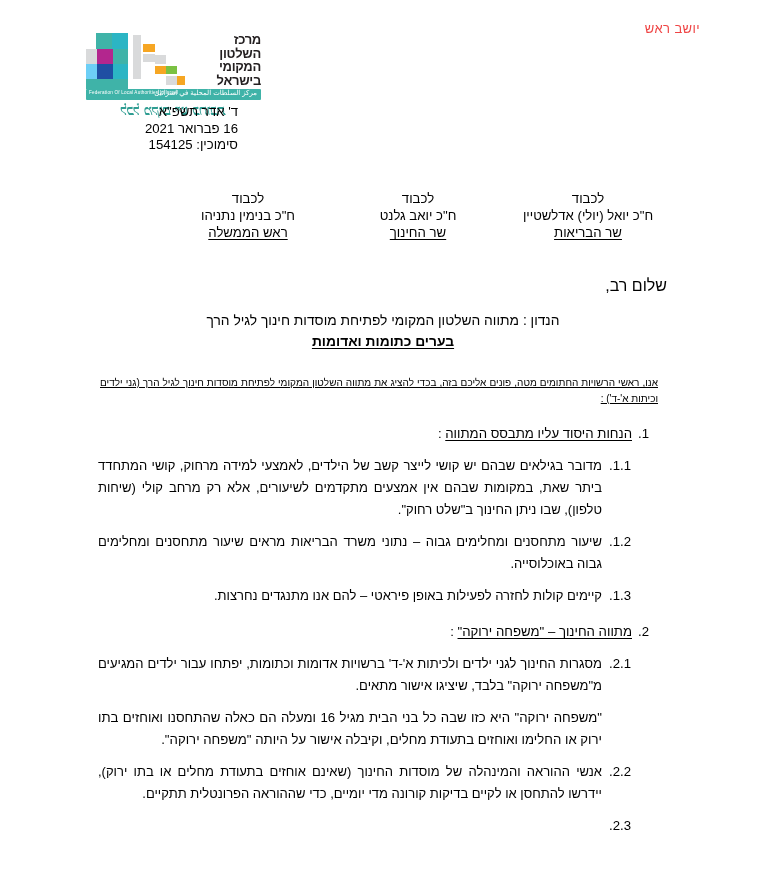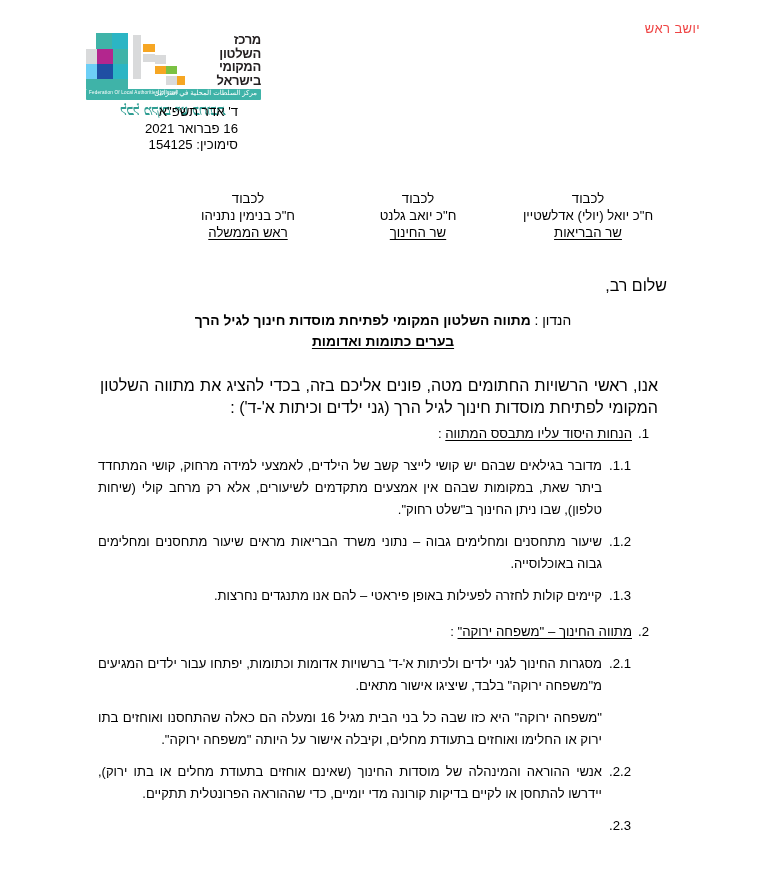--- a/index.html
+++ b/index.html
@@ -154,37 +154,38 @@
   .subject {
     position: absolute;
     right: 85px;
     top: 310px;
     width: 580px;
     text-align: center;
     font-size: 13.8px;
     line-height: 21px;
   }
   .subject .s-label { font-weight: normal; }
-  .subject .s-text  { font-weight: bold; }
+  .subject .s-text  { font-weight: normal; }
   .subject .s-line2 {
     display: block;
     font-weight: bold;
     text-decoration: underline;
     text-underline-offset: 2px;
   }
 
   .intro {
     position: absolute;
     right: 100px;
     top: 375px;
     width: 558px;
-    font-size: 16px;
-    line-height: 22px;
+    font-size: 10px;
+    line-height: 16px;
     text-align: justify;
     text-align-last: right;
+    text-decoration: underline;
   }
 
   
   .content {
     position: absolute;
     right: 100px;
     top: 418px;
     width: 560px;
   }
   .lvl1 {

